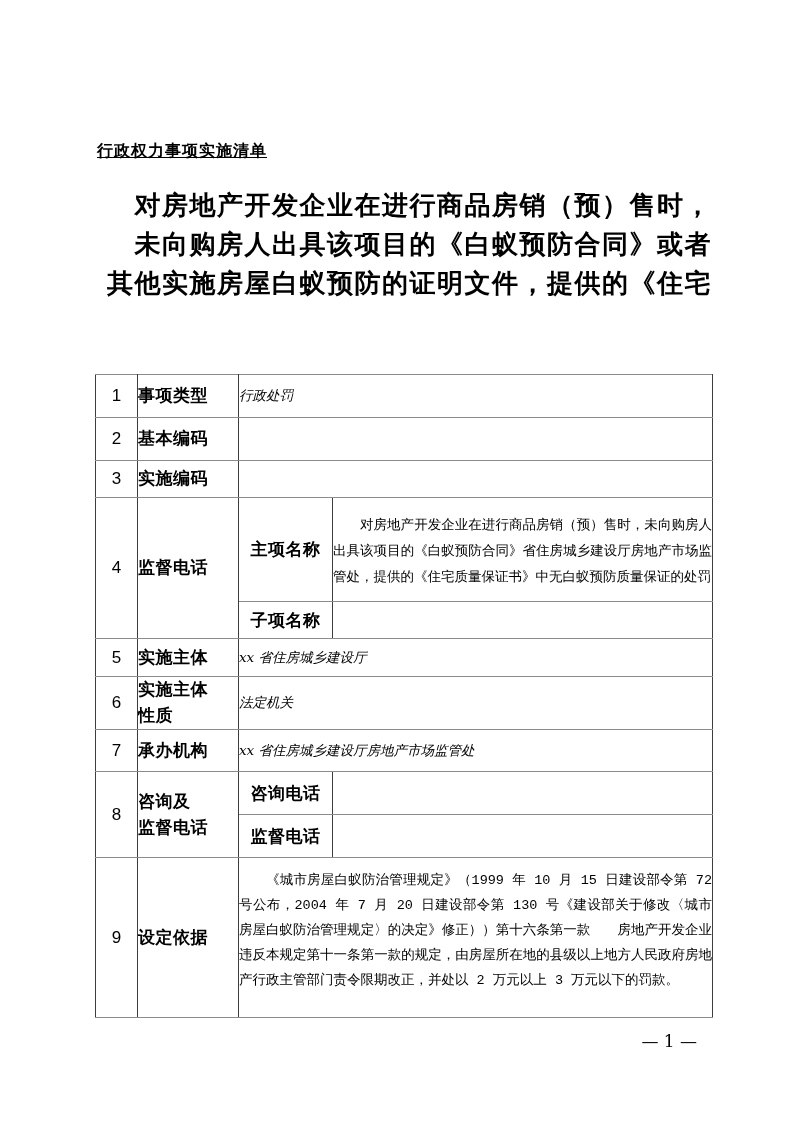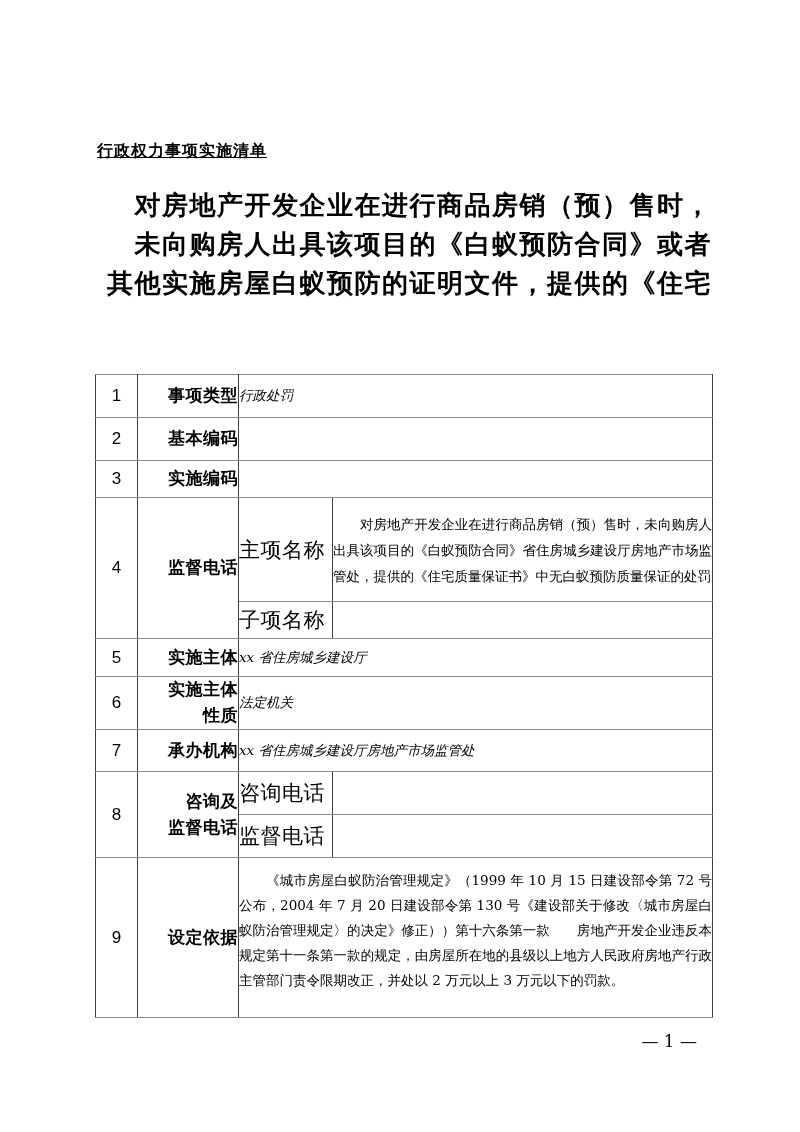--- a/index.html
+++ b/index.html
@@ -26,37 +26,37 @@
   table.list td {
     border-left:1px solid #3d3d3d; border-right:1px solid #3d3d3d;
     border-top:1px solid #8c8c8c; border-bottom:1px solid #8c8c8c;
     padding:0; vertical-align:middle; overflow:hidden;
   }
   td.num {
     text-align:center; font-size:17px; font-weight:400;
     font-family:"Liberation Sans", sans-serif;
   }
   td.label {
-    text-align:right; font-weight:bold; font-size:17px;
+    text-align:left; font-weight:bold; font-size:17px;
     white-space:pre-line; line-height:26px; letter-spacing:0.5px;
   }
   td.sublabel {
-    font-weight:normal; font-size:21px; letter-spacing:0.5px;
+    text-align:center; font-weight:bold; font-size:17px; letter-spacing:0.5px;
   }
   td.value {
     font-family:"DejaVu Serif","Liberation Serif",serif;
     font-size:13.5px; padding-left:36px; padding-right:8px;font-style:italic;
   }
   td.textblock {
     font-family:"DejaVu Serif","Liberation Serif",serif;
     font-size:13.5px; line-height:26px; text-align:justify;
     padding:6px 12px 6px 10px; text-indent:2em; vertical-align:middle;
   }
   td.textblock.basis {
-    line-height:25px; padding-top:10px; vertical-align:top;
+    line-height:25px; padding-top:10px; vertical-align:top;font-family:Liberation Mono, monospace;
   }
   .page-footer {
     position:absolute; left:0; top:1031px; width:712px;
     text-align:right; padding-right:15px; box-sizing:border-box;
     font-family:"DejaVu Serif","Liberation Serif",serif; font-size:17px;
   }
 </style>
 </head>
 <body>
 

